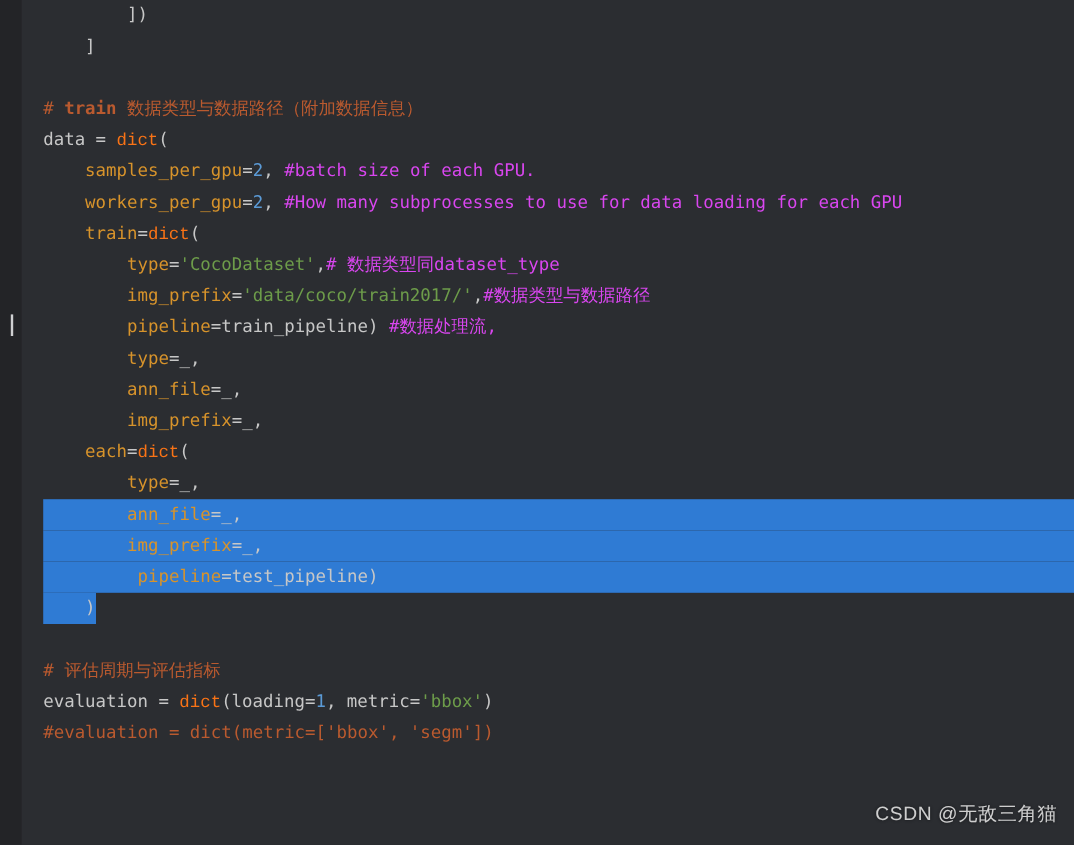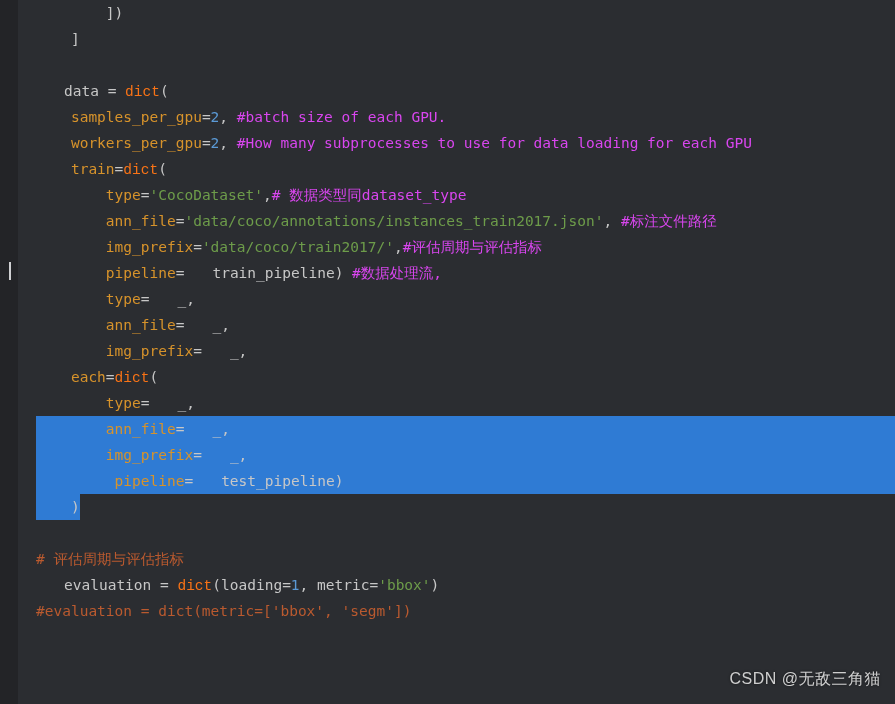--- a/index.html
+++ b/index.html
@@ -25,21 +25,21 @@
     left: 0; top: 0; bottom: 0;
     width: 18px;
     background: #232427;
   }
   .line { white-space: pre; height: 26px; }
   .line.sel {
     background: #2f7bd4;
   }
   
   .kw   { color: #f97316; font-family: Liberation Mono, monospace; }  
-  .id   { color: #c7c7c7; margin-left: 28px; }  
+  .id   { color: #c7c7c7; }  
   .param{ color: #d7932b; }  
   .str  { color: #6d9c4a; }  
   .num  { color: #5b9ad6; }  
   .cmt  { color: #d946ef; }  
   .cmt2 { color: #ba5a2f; }
   .p    { color: #c7c7c7; }
   .blank { }
   .cursor {
     position: absolute;
     left: 9px;
@@ -64,34 +64,34 @@
 
 <div class="gutter"></div>
 
 <div class="editor">
   <div class="cursor"></div>
 
   <div class="line"><span class="p">        ])</span></div>
   <div class="line"><span class="p">    ]</span></div>
   <div class="line blank"><span></span></div>
 
+  <div class="line"><span class="cmt2"># </span><span class="cmt2" style="font-weight:bold">train</span><span class="cmt2"> 数据类型与数据路径（附加数据信息）</span></div>
 
   <div class="line"><span class="id">data </span><span class="p">=</span><span class="kw"> dict</span><span class="p">(</span></div>
 
   <div class="line"><span class="param">    samples_per_gpu</span><span class="p">=</span><span class="num">2</span><span class="p">, </span><span class="cmt">#batch size of each GPU.</span></div>
 
   <div class="line"><span class="param">    workers_per_gpu</span><span class="p">=</span><span class="num">2</span><span class="p">, </span><span class="cmt">#How many subprocesses to use for data loading for each GPU</span></div>
 
   <div class="line"><span class="param">    train</span><span class="p">=</span><span class="kw">dict</span><span class="p">(</span></div>
 
   <div class="line"><span class="param">        type</span><span class="p">=</span><span class="str">'CocoDataset'</span><span class="p">,</span><span class="cmt"># 数据类型同dataset_type</span></div>
 
-  <div class="line"><span class="param">        ann_file</span><span class="p">=</span><span class="str">'data/coco/annotations/instances_train2017.json'</span><span class="p">, </span><span class="cmt">#标注文件路径</span></div>
 
-  <div class="line"><span class="param">        img_prefix</span><span class="p">=</span><span class="str">'data/coco/train2017/'</span><span class="p">,</span><span class="cmt">#评估周期与评估指标</span></div>
+  <div class="line"><span class="param">        img_prefix</span><span class="p">=</span><span class="str">'data/coco/train2017/'</span><span class="p">,</span><span class="cmt">#数据类型与数据路径</span></div>
 
   <div class="line"><span class="param">        pipeline</span><span class="p">=</span><span class="id">train_pipeline) </span><span class="cmt">#数据处理流,</span></div>
 
 
   <div class="line"><span class="param">        type</span><span class="p">=</span><span class="id">_,</span></div>
 
   <div class="line"><span class="param">        ann_file</span><span class="p">=</span><span class="id">_,</span></div>
 
   <div class="line"><span class="param">        img_prefix</span><span class="p">=</span><span class="id">_,</span></div>
 

